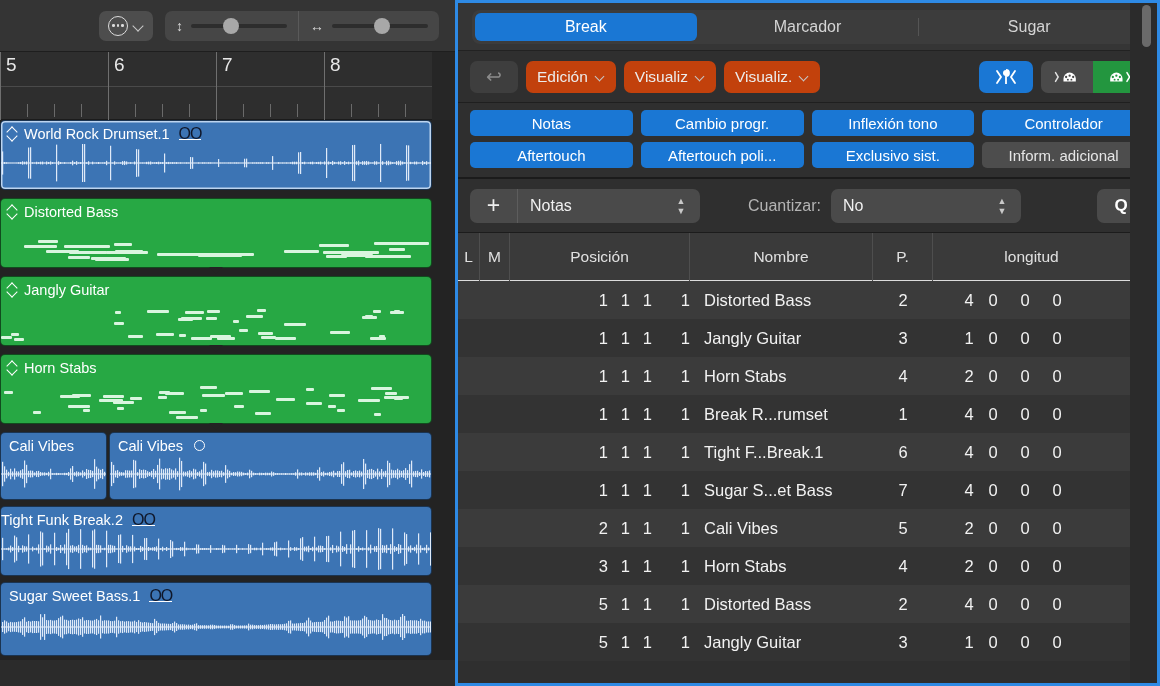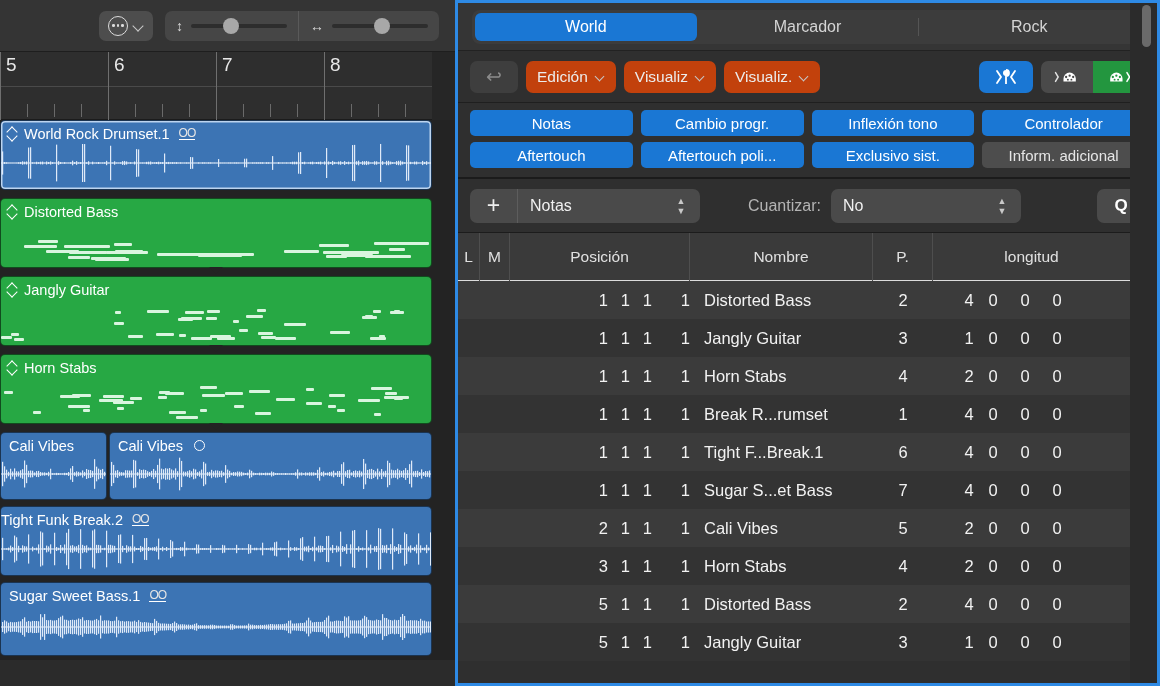--- a/index.html
+++ b/index.html
@@ -85,21 +85,21 @@
     width: 12px; height: 15px; position: relative; flex: none;
   }
   .rg-chev::before, .rg-chev::after {
     content: ""; position: absolute; left: 2px; width: 7px; height: 7px;
     border-left: 1.8px solid #fff; border-top: 1.8px solid #fff;
   }
   .rg-chev::before { top: 2px; transform: rotate(45deg); }
   .rg-chev::after  { top: 6px; transform: rotate(225deg); }
   .rg-name { color: #fff; font-size: 14.5px; white-space: nowrap; }
   .loop-ic {
-    color: #e5e5e5; font-size: 12px; letter-spacing: -1px;
+    color: #0f172a; font-size: 16px; letter-spacing: -1px;
     border-bottom: 1.2px solid #fff; line-height: 11px; margin-left: 3px;
   }
   .circ-ic { width: 11px; height: 11px; border: 1.5px solid #fff; border-radius: 50%; margin-left: 5px; }
   .notch {
     position: absolute; top: -1px; width: 0; height: 0;
     border-left: 7px solid transparent; border-right: 7px solid transparent;
     border-top: 7px solid #232323;
   }
 
   
@@ -1334,23 +1334,23 @@
           </svg>
         </div>
       </div>
   </div>
 
   <div class="right">
     <div class="r-inner">
 
       <div class="tabbar">
         <div class="tabseg" id="tabseg">
-            <div class="tab active">World</div>
+            <div class="tab active">Break</div>
             <div class="tab">Marcador</div>
-            <div class="tab">Rock</div>
+            <div class="tab">Sugar</div>
           </div>
       </div>
 
       <div class="toolbar2">
         <div class="tb-btn icononly">
           <span class="up-arrow">↩</span>
         </div>
         <div class="tb-btn">
           <span>Edición</span>
           <span class="mini-chev"></span>

